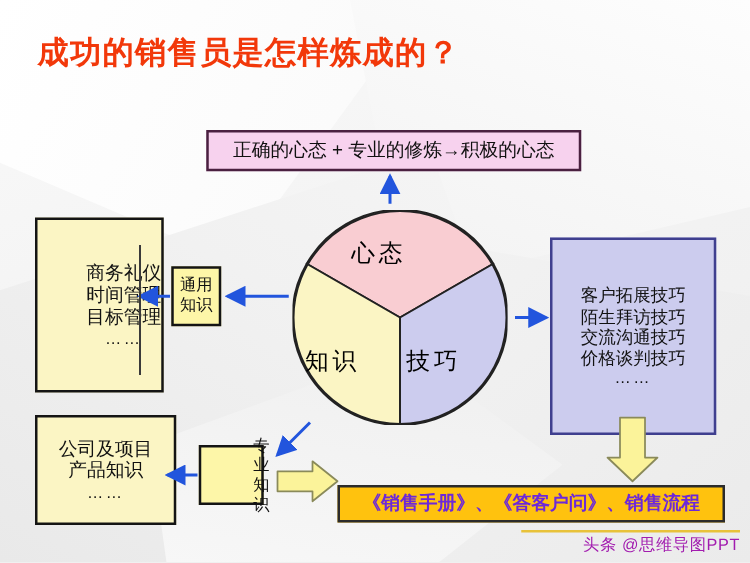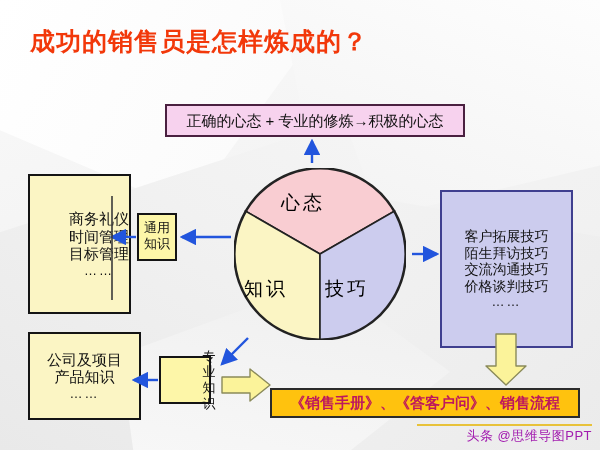--- a/index.html
+++ b/index.html
@@ -105,21 +105,21 @@
     font-size: 14px;
     line-height: 1.18;
     margin-top: 20px;
   }
 
   .gold-box {
     background: #FFC20E;
     border: 2px solid #2b2b2b;
     font-size: 15px;
     font-weight: bold;
-    color: #be185d;
+    color: #6d28d9;
     white-space: nowrap;
   }
 
   .dots {
     letter-spacing: 2px;
     font-size: 13px;
   }
 
   
   #formula-box { left: 165px; top: 104px; width: 300px; height: 33px; }

